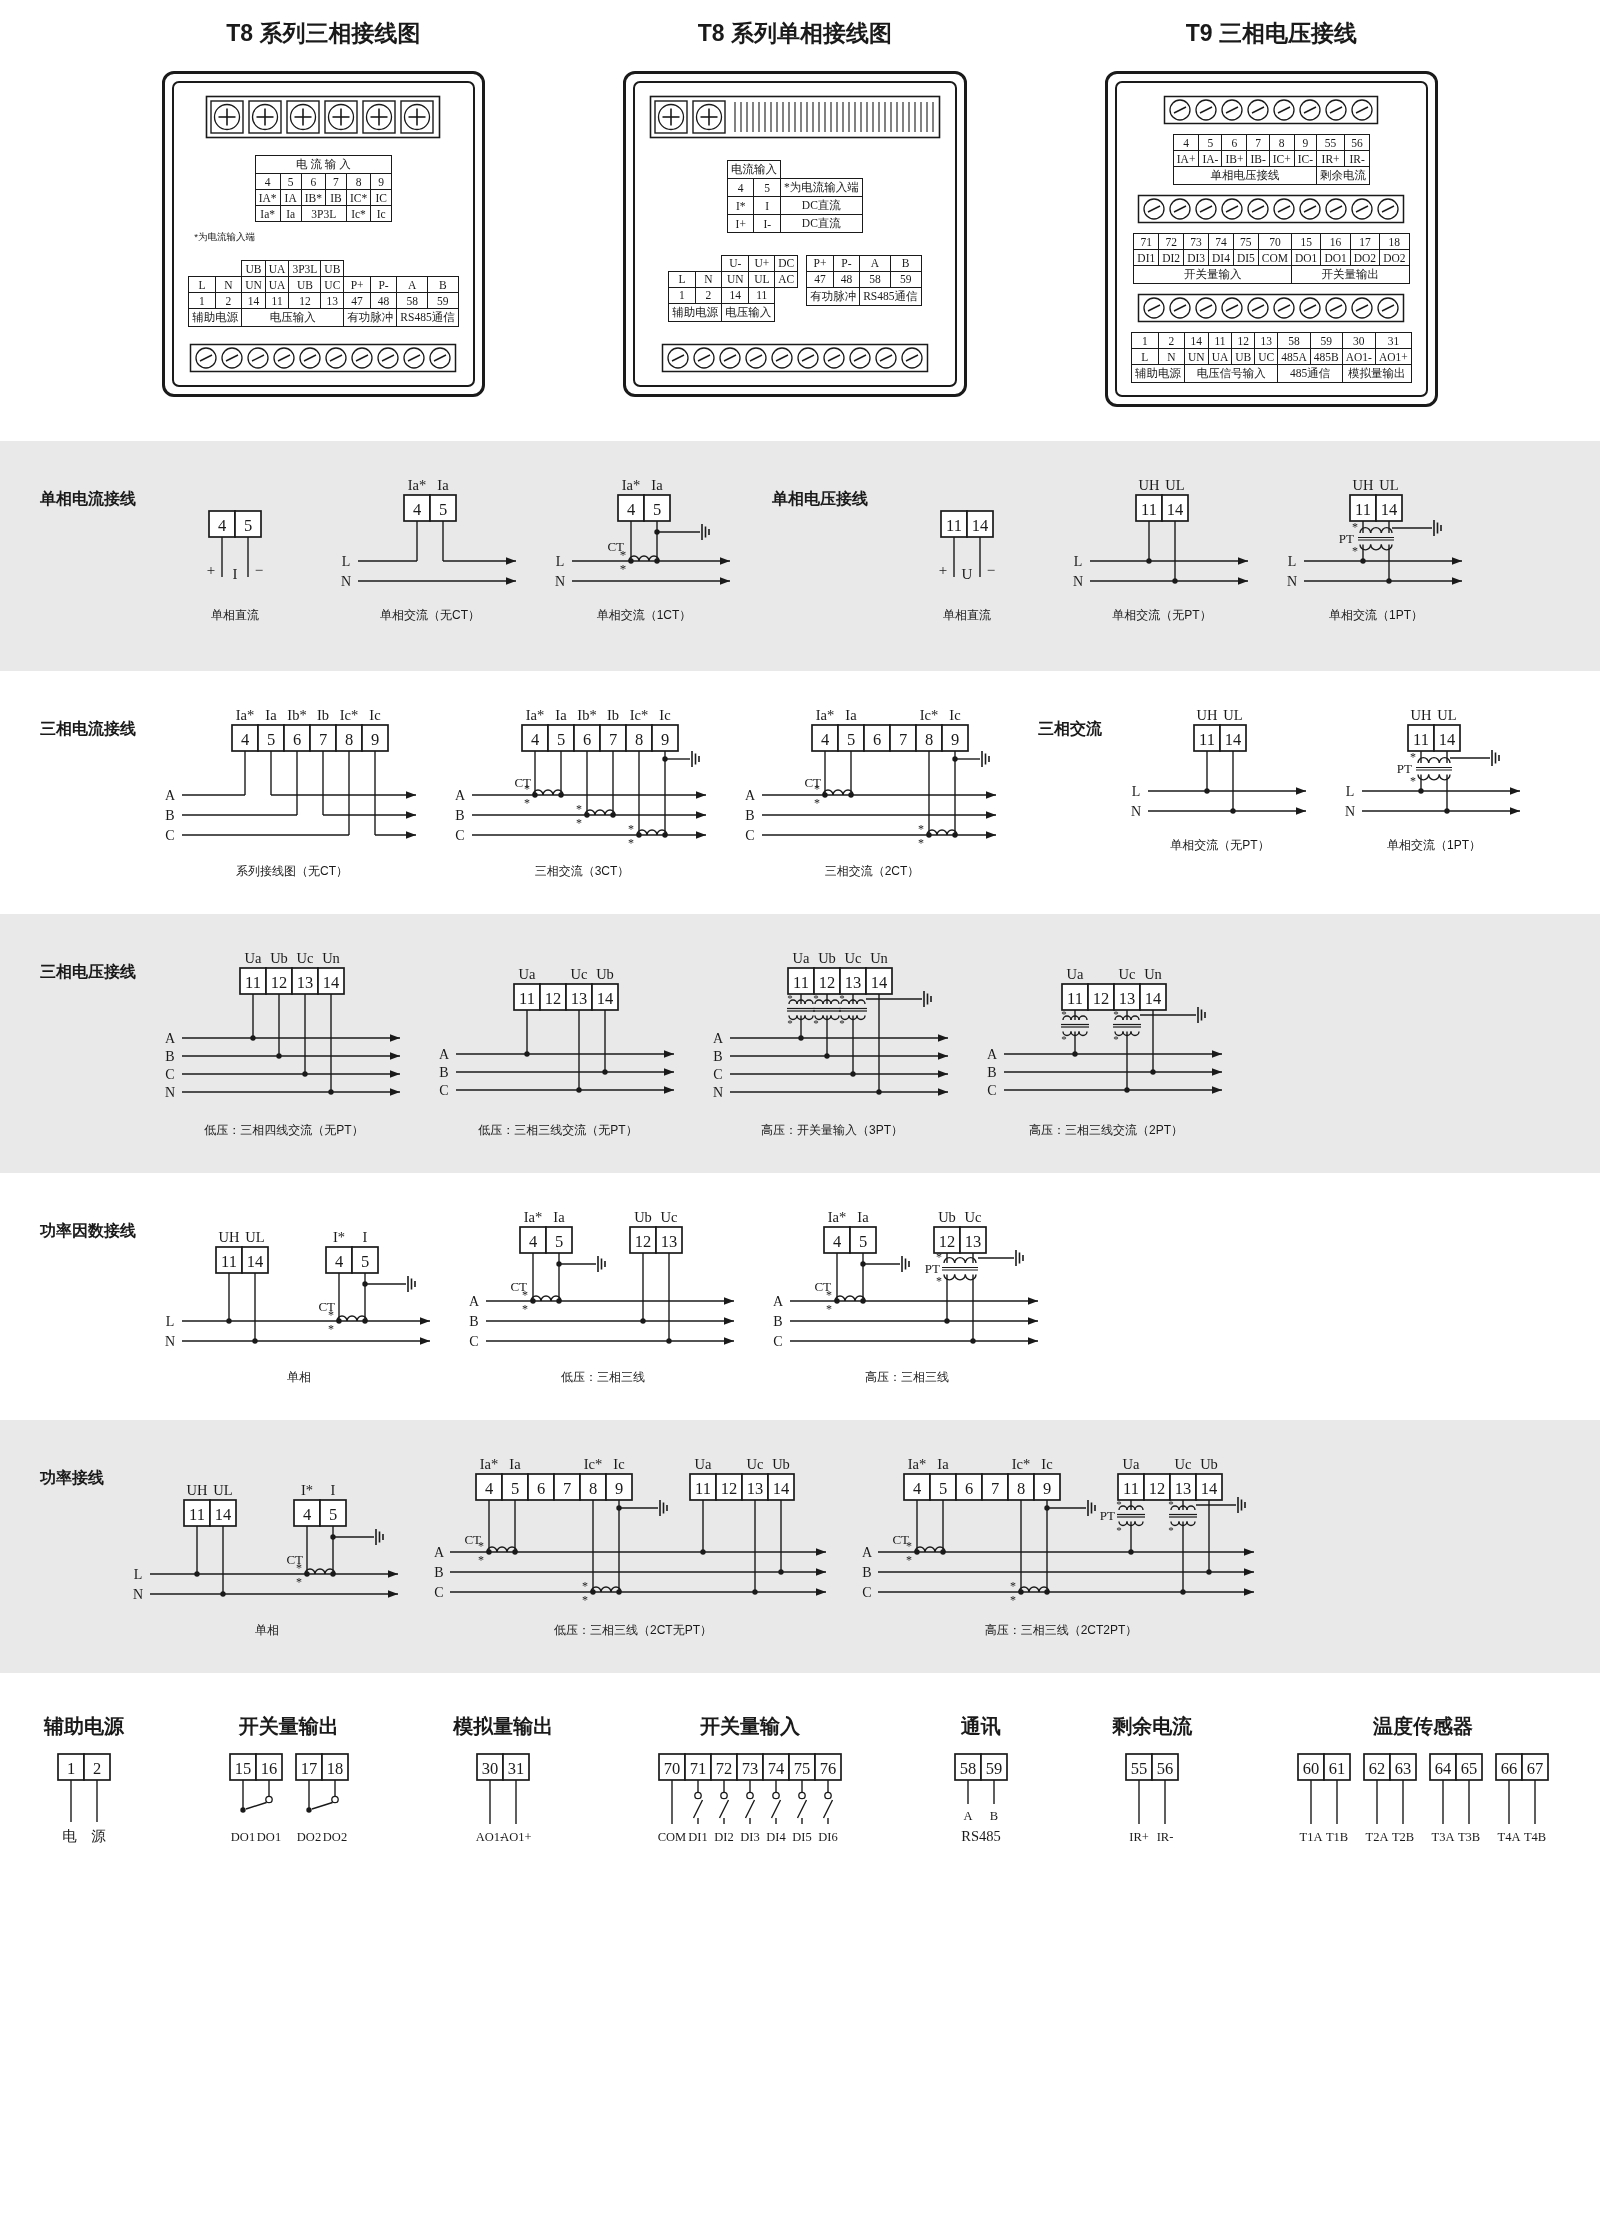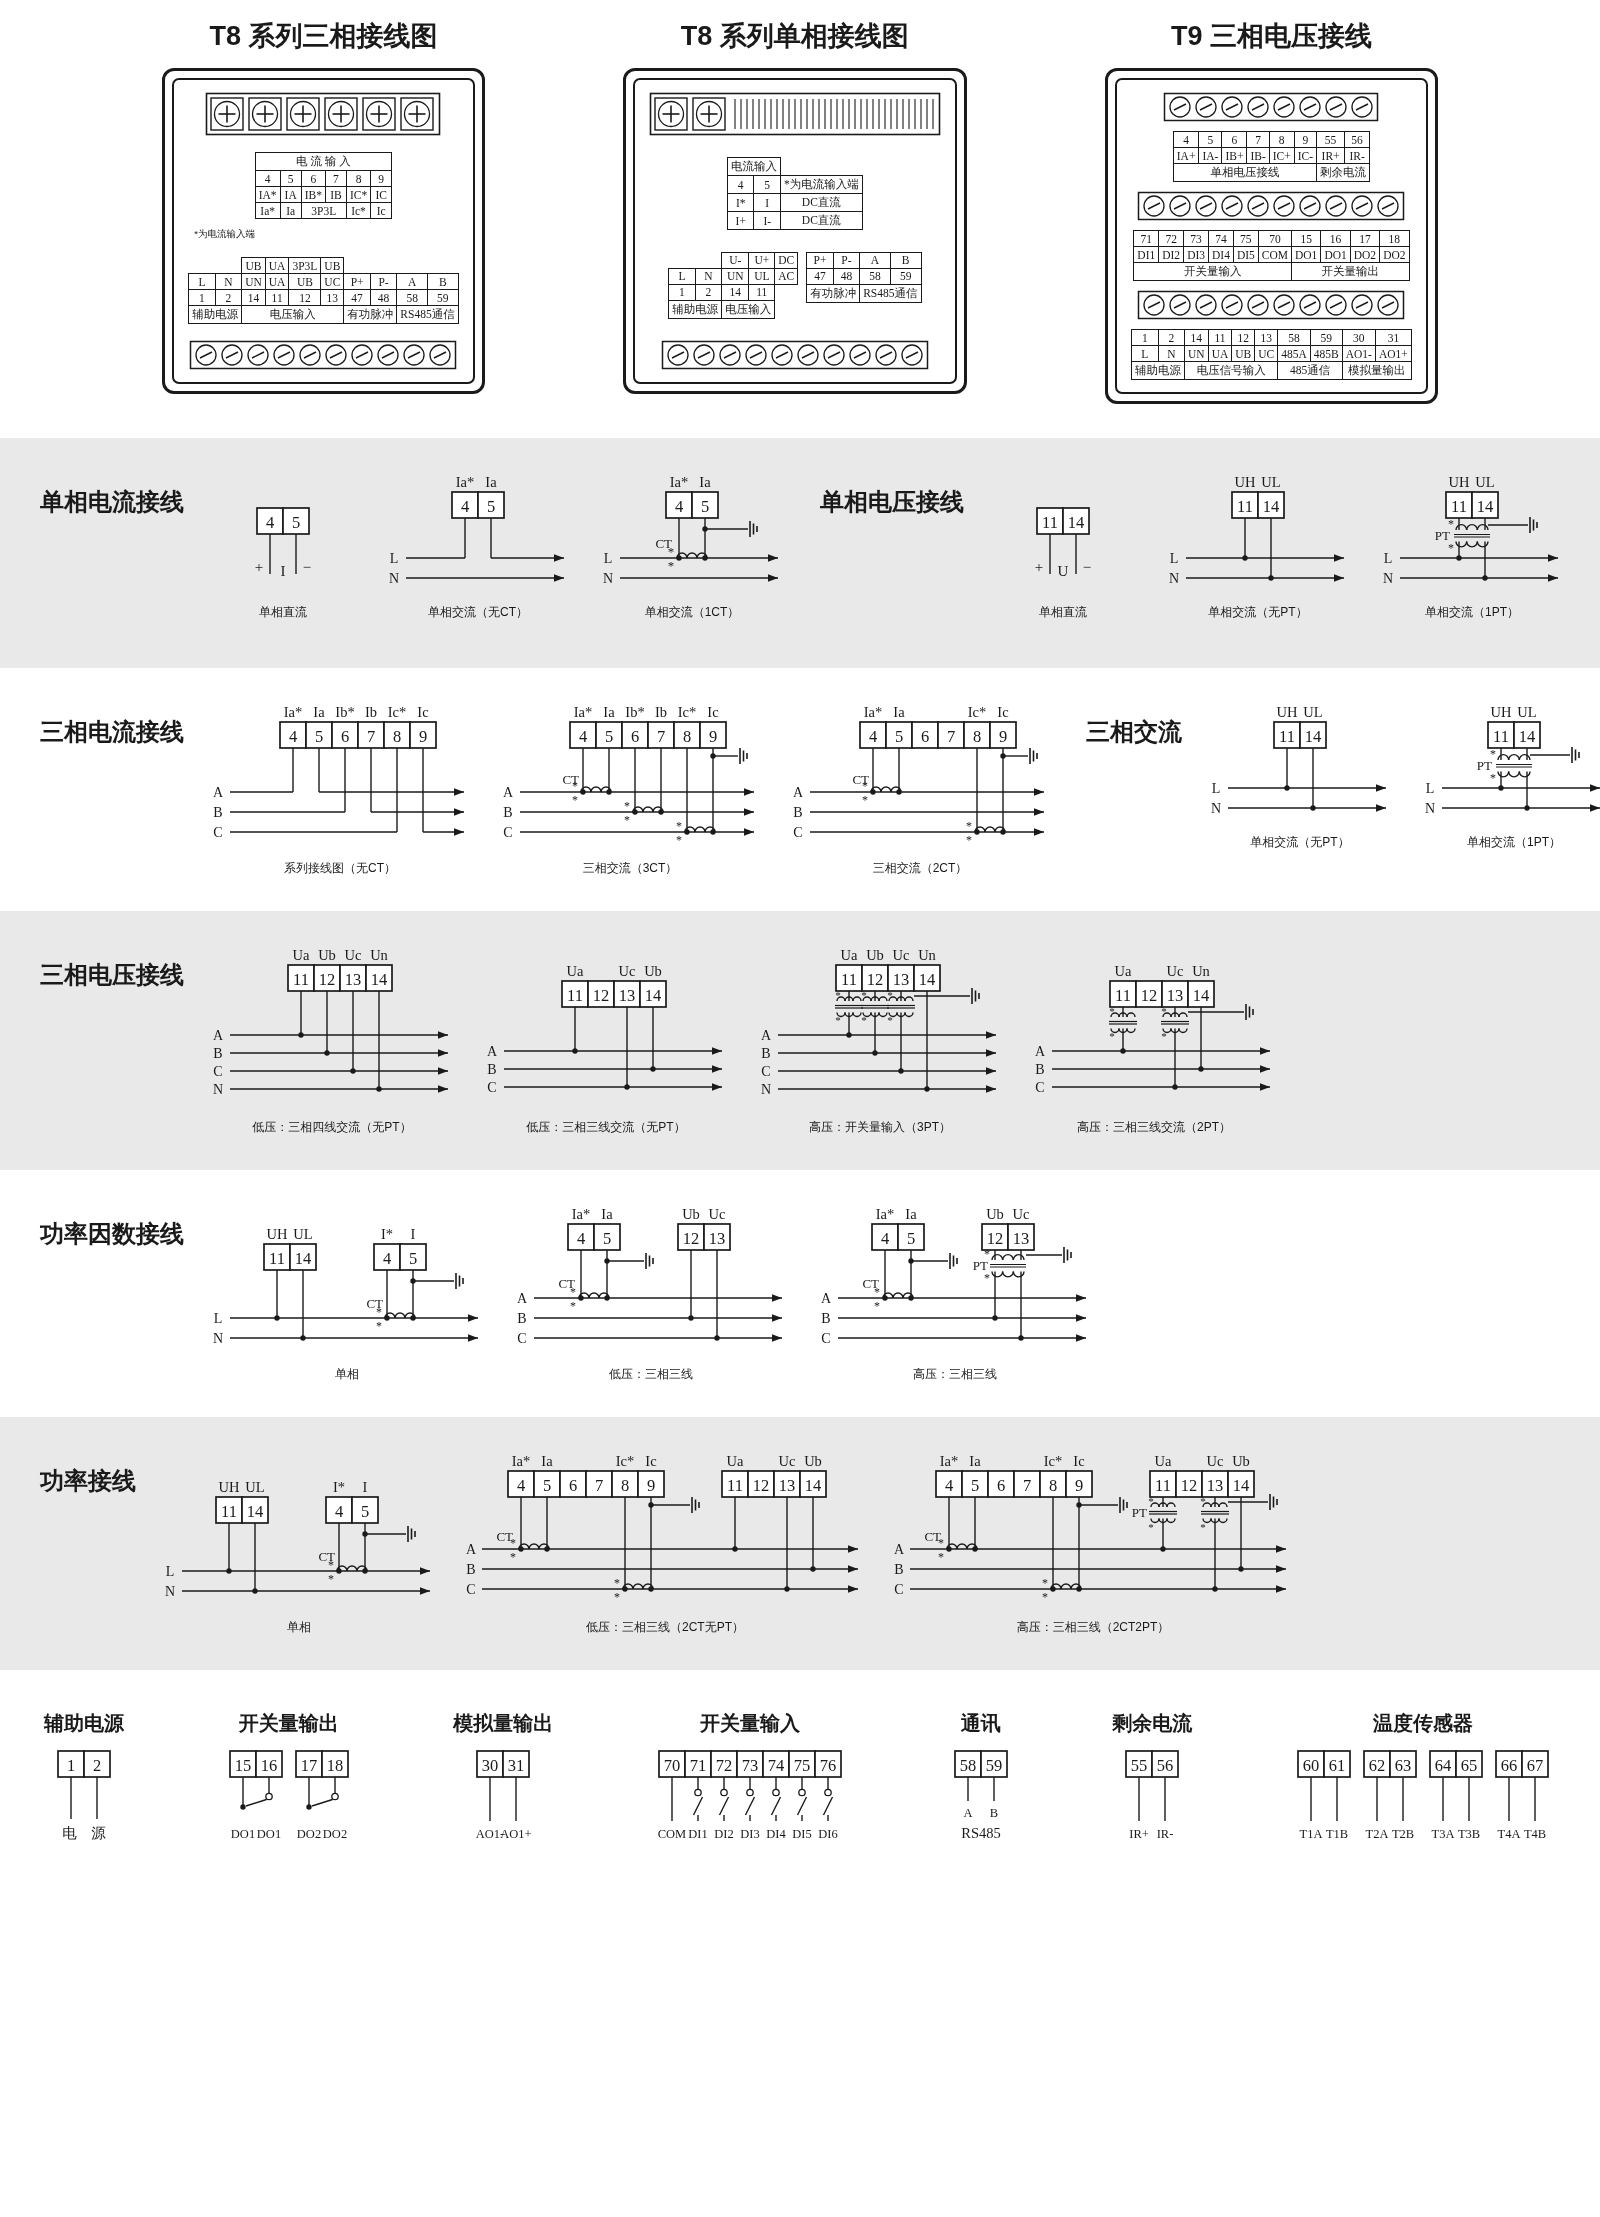--- a/index.html
+++ b/index.html
@@ -2,32 +2,32 @@
 <html><head>
 <meta charset="utf-8">
 <style>
   *{box-sizing:border-box}
   html,body{margin:0;padding:0}
   body{width:1600px;background:#fff;color:#1a1a1a;font-family:"Liberation Sans",sans-serif}
   .page{width:1600px}
   
   .devices-row{display:flex;justify-content:space-evenly;align-items:flex-start;padding:18px 24px 34px}
   .device{margin:0;text-align:center}
-  .dev-title{font-size:27px;font-weight:700;margin:0 0 14px}
+  .dev-title{font-size:23px;font-weight:700;margin:0 0 22px}
   .panel{border:3px solid #1a1a1a;border-radius:12px;padding:7px;display:inline-block;background:#fff}
   .panel-inner{border:2px solid #1a1a1a;border-radius:7px;padding:12px 14px;display:flex;flex-direction:column;align-items:center;gap:9px;min-height:306px;min-width:300px;justify-content:space-between}
   .dtab{border-collapse:collapse;font-family:"Liberation Serif",serif;font-size:11.5px}
   .dtab td{border:1px solid #1a1a1a;padding:1px 3px;text-align:center;min-width:21px;height:16px;white-space:nowrap}
   .dtab td.b{border:none}
   .dev-note{font-size:9.5px;align-self:flex-start;margin:-7px 0 0 6px}
   .trow{display:flex;gap:8px;align-items:flex-start}
   
   .band{display:flex;align-items:flex-start;padding:34px 40px;min-height:230px}
   .gray{background:#e9e9e9}
-  .gtitle{font-size:24px;font-weight:700;margin:14px 24px 0 0;white-space:nowrap}
+  .gtitle{font-size:16px;font-weight:700;margin:14px 24px 0 0;white-space:nowrap}
   .group{display:flex;align-items:flex-start;margin-right:34px}
   .dias{display:flex;align-items:flex-end;gap:26px}
   .dia{margin:0;text-align:center}
   .dia figcaption{font-size:12px;margin-top:8px;white-space:nowrap}
   
   .bottom-row{display:flex;justify-content:space-between;align-items:flex-start;padding:40px 44px 34px}
   .bgroup{margin:0;text-align:center}
   .bg-title{font-size:20px;font-weight:700;margin-bottom:8px;white-space:nowrap}
 </style>
 </head>

